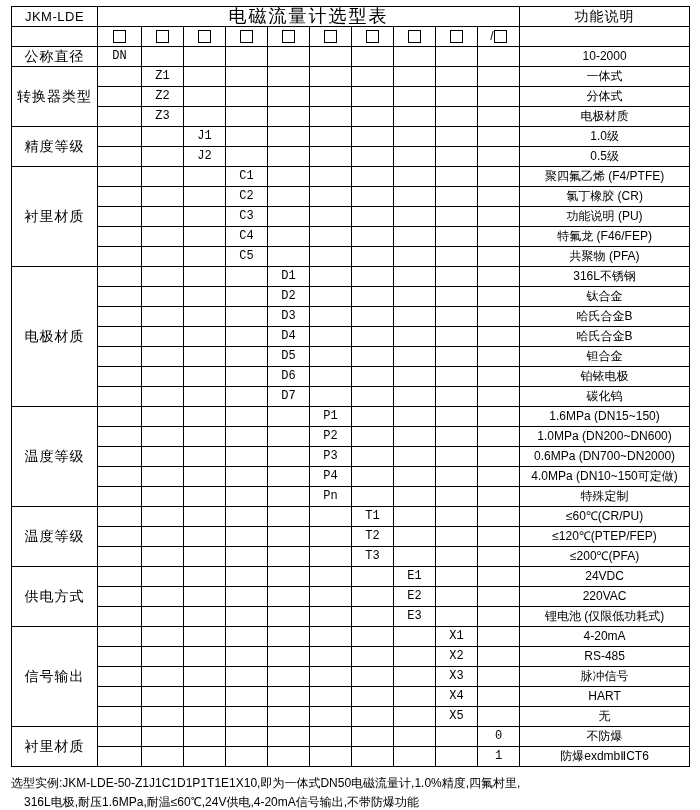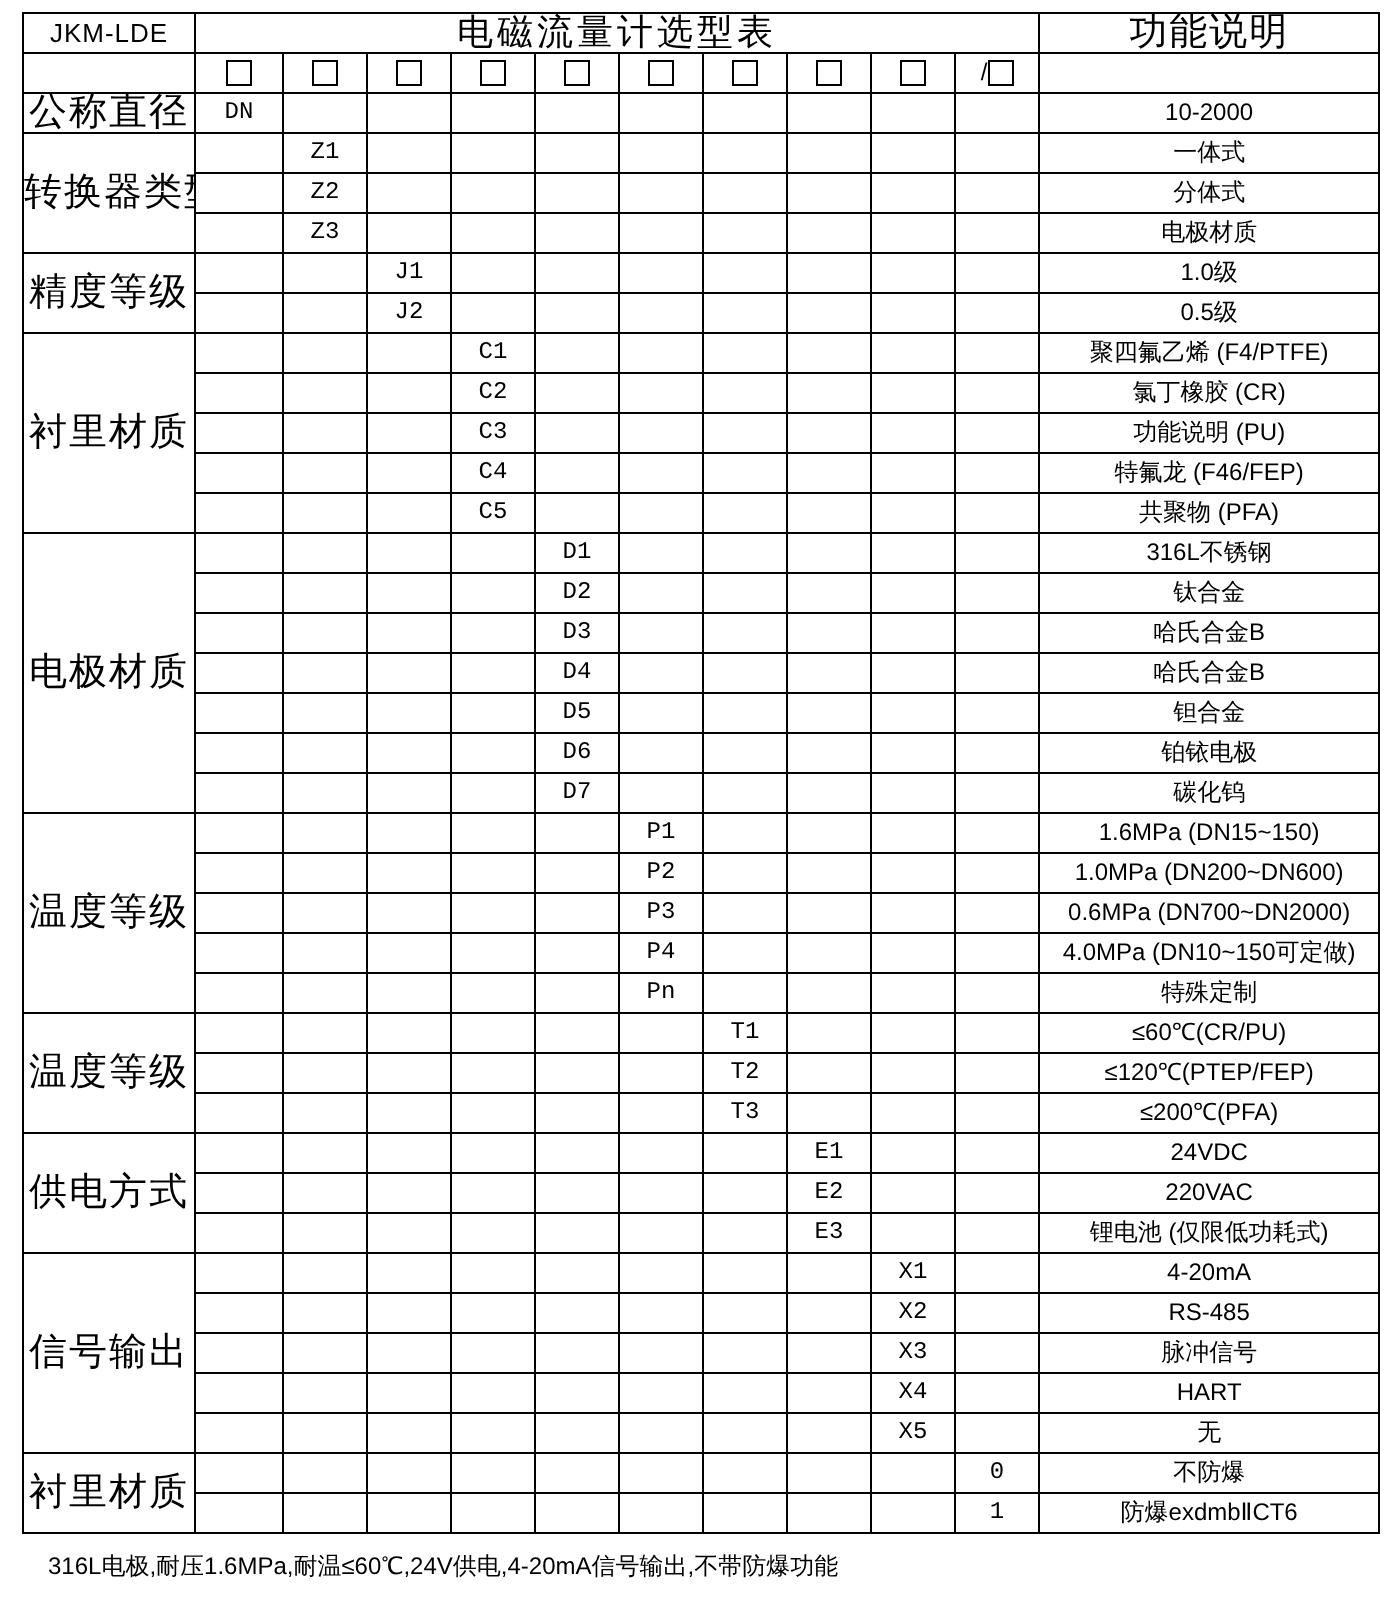--- a/index.html
+++ b/index.html
@@ -31,21 +31,21 @@
     vertical-align: middle;
     padding: 0;
     height: 19px;
     line-height: 19px;
     white-space: nowrap;
     overflow: hidden;
   }
   td.noborder-b { border-bottom: none; }
   td.noborder-t { border-top: none; }
   .label-cell {
-    font-size: 19px;
+    font-size: 14px;
     letter-spacing: 1px;
   }
   .title-cell {
     font-size: 18px;
     letter-spacing: 2px;
   }
   .model-cell {
     font-size: 13px;
     letter-spacing: 0.5px;
   }
@@ -597,16 +597,17 @@
           <td class="empty-cell noborder-t"></td>
           <td class="empty-cell noborder-t"></td>
           <td class="empty-cell noborder-t"></td>
           <td class="code-cell">1</td>
           <td class="desc-cell">防爆exdmbⅡCT6</td>
         </tr>
       </tbody>
   </table>
 
   <div class="notes">
+    <div>选型实例:JKM-LDE-50-Z1J1C1D1P1T1E1X10,即为一体式DN50电磁流量计,1.0%精度,四氟村里,</div>
     <div class="note-indent">316L电极,耐压1.6MPa,耐温≤60℃,24V供电,4-20mA信号输出,不带防爆功能</div>
 
   </div>
 </div>
 
 </body></html>

